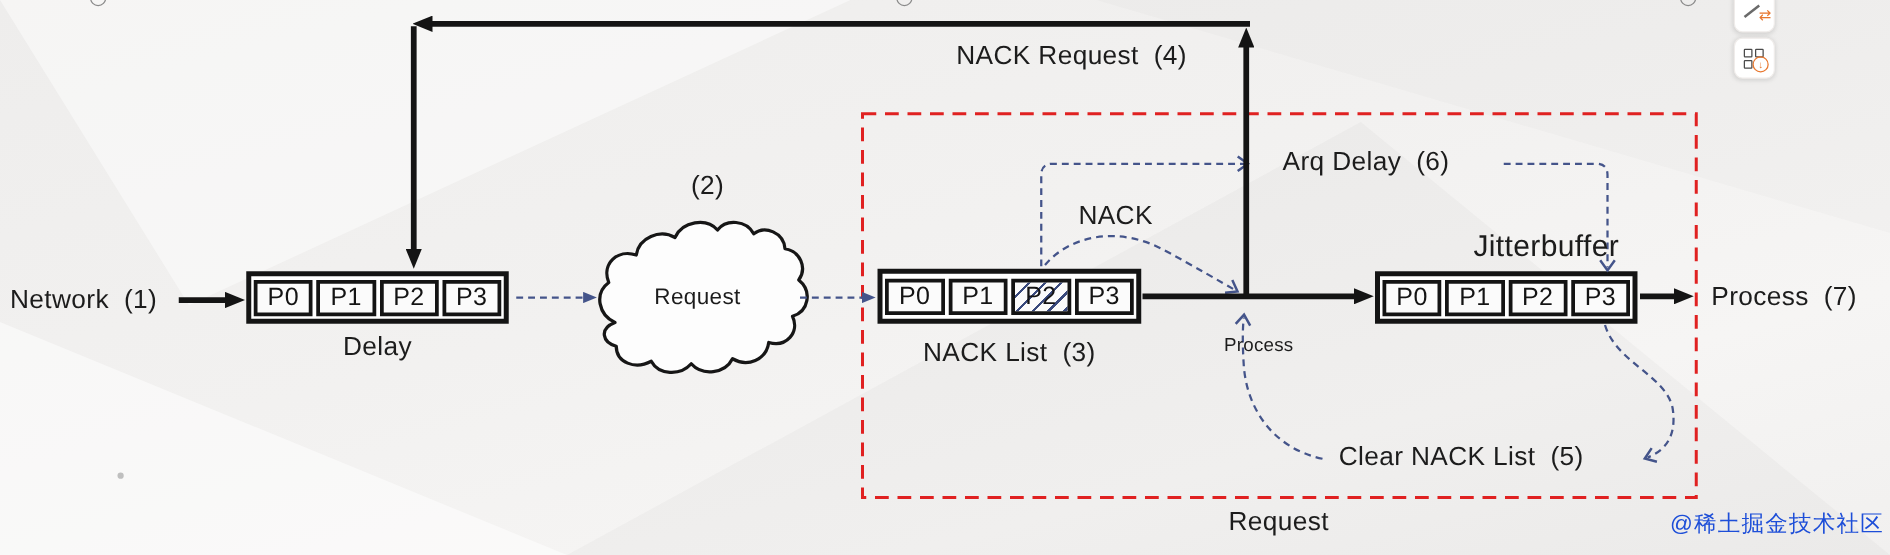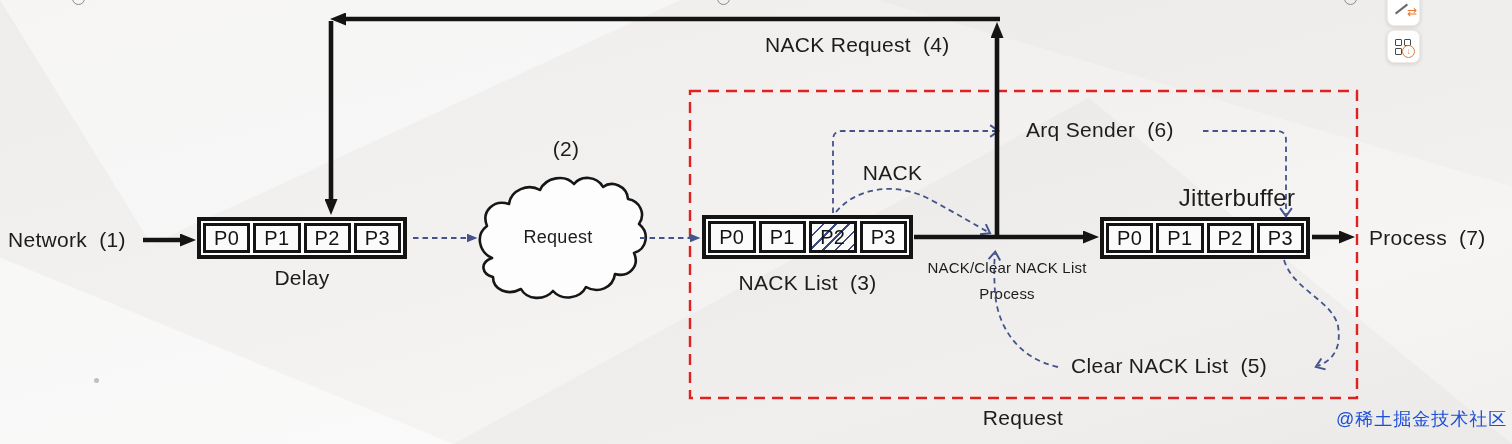--- a/index.html
+++ b/index.html
@@ -15,21 +15,21 @@
   .bg-tex .t2 { position:absolute; inset:0; background:rgba(140,140,140,.05); clip-path:polygon(30% 100%,72% 22%,100% 100%); }
   .bg-tex .t3 { position:absolute; inset:0; background:rgba(255,255,255,.5); clip-path:polygon(0 58%,30% 100%,0 100%); }
   .bg-tex .t4 { position:absolute; inset:0; background:rgba(150,150,150,.04); clip-path:polygon(58% 0,100% 0,100% 42%); }
 
   svg.overlay { position:absolute; left:0; top:0; z-index:5; pointer-events:none; }
 
   
   .buffer {
     position:absolute; z-index:3;
     display:flex; gap:3px;
-    background:#fff; border:4px solid #141414; padding:2px;
+    background:#fff; border:4px solid #141414; padding:2px;align-items:center;
   }
   .cell {
     flex:1; border:3px solid #141414; background:#fbfbfb;
     display:flex; align-items:center; justify-content:center;
     font-size:20px; color:#141414; letter-spacing:.3px;
   }
   .cell.hatch {
     background-image:repeating-linear-gradient(135deg, rgba(0,0,0,0) 0 7.2px, #39497c 7.2px 9px);
     background-color:#fbfbfb;
   }
@@ -154,26 +154,25 @@
 <div class="lbl center" style="left:700px; top:271px; width:215px">
   <span>NACK List</span>
     <span class="step">(3)</span>
 </div>
 
 <div class="lbl center" style="left:855px; top:161px; width:75px">
   <span>NACK</span>
 </div>
 
 <div class="proc" style="left:917px; top:259px">
-  <div>NACK/Clear NACK List</div>
   <div class="l2">Process</div>
 </div>
 
 <div class="lbl" style="left:1026px; top:118px">
-  <span>Arq Sender</span><span class="step">(6)</span>
+  <span>Arq Delay</span><span class="step">(6)</span>
 </div>
 
 <div class="lbl center" style="left:1132px; top:184px; width:210px; font-size:24px">
   <span>Jitterbuffer</span>
 </div>
 
 <div class="lbl" style="left:1369px; top:226px">
   <span>Process</span><span class="step">(7)</span>
 </div>
 

